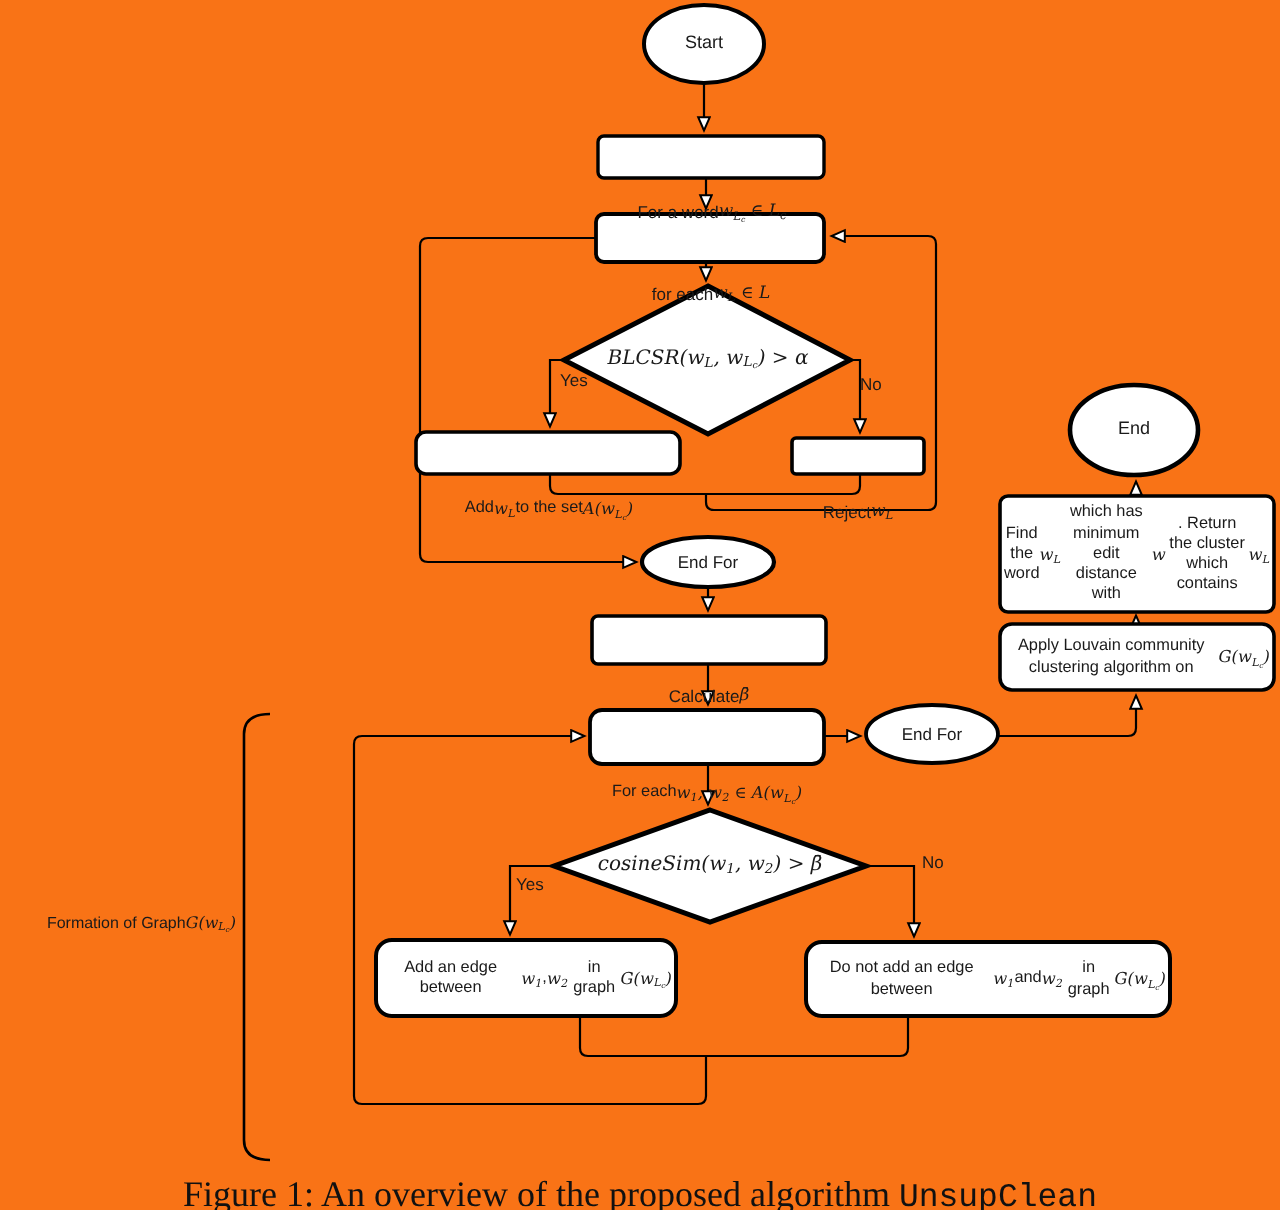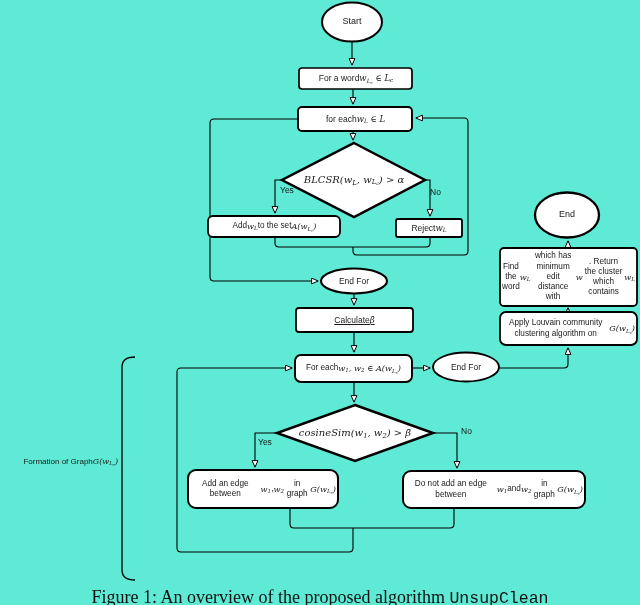--- a/index.html
+++ b/index.html
@@ -1,21 +1,21 @@
 <!DOCTYPE html>
 <html><head>
 <meta charset="utf-8">
 <style>
   html,body{margin:0;padding:0;background:#fff;}
-  #fig{position:relative;width:640px;height:605px;background:#5eead4;overflow:hidden;
+  #fig{position:relative;width:640px;height:605px;background:#f97316;overflow:hidden;
        font-family:"Liberation Sans",sans-serif;color:#111;}
   #wires{position:absolute;left:0;top:0;width:640px;height:605px;}
   .lbl{position:absolute;display:flex;align-items:center;justify-content:center;
        text-align:center;color:#1a1a1a;line-height:1.25;}
-  .nowrap{white-space:nowrap;}
+  .nowrap{white-space:nowrap;margin-top:28px;}
   .s{font-size:8.5px;}
   .xs{font-size:8.2px;}
   .math{font-size:10px;}
   i.m{font-family:"DejaVu Serif",serif;font-style:italic;}
   sub{font-size:0.68em;vertical-align:-0.25em;line-height:0;}
   .branch{justify-content:flex-start;text-align:center;font-size:8.5px;}
   #t-brace{justify-content:flex-end;text-align:right;font-size:8px;white-space:nowrap;}
   #caption{position:absolute;left:0;top:587px;width:640px;text-align:center;
            font-family:"Liberation Serif",serif;font-size:18px;color:#111;white-space:nowrap;}
   #caption .mono{font-family:"Liberation Mono",monospace;font-size:16.5px;}
@@ -76,21 +76,21 @@
 
   <div class="lbl" id="t-start" style="left:322px;top:12px;width:60px;height:20px;font-size:9px;">Start</div>
   <div class="lbl s nowrap" style="left:300px;top:68px;width:112px;height:21px;">For a word <i class="m">w<sub>L<sub>c</sub></sub> ∈ L<sub>c</sub></i></div>
   <div class="lbl s nowrap" style="left:299px;top:107px;width:113px;height:24px;">for each <i class="m">w<sub>L</sub> ∈ L</i></div>
   <div class="lbl math" style="left:282px;top:145px;width:144px;height:70px;">
       <i class="m">BLCSR(w<sub>L</sub>, w<sub>L<sub>c</sub></sub>) &gt; α</i>
     </div>
   <div class="lbl xs nowrap" style="left:209px;top:216px;width:131px;height:21px;">Add <i class="m">w<sub>L</sub></i> to the set <i class="m">A(w<sub>L<sub>c</sub></sub>)</i></div>
   <div class="lbl s nowrap" style="left:396px;top:219px;width:66px;height:18px;">Reject <i class="m">w<sub>L</sub></i></div>
   <div class="lbl s" style="left:321px;top:269px;width:66px;height:25px;">End For</div>
-  <div class="lbl s nowrap" style="left:296px;top:308px;width:117px;height:24px;text-decoration:underline;">Calculate <i class="m">β̄</i></div>
+  <div class="lbl s nowrap" style="left:296px;top:308px;width:117px;height:24px;">Calculate <i class="m">β̄</i></div>
   <div class="lbl xs nowrap" style="left:295px;top:355px;width:117px;height:27px;">For each <i class="m">w<sub>1</sub>, w<sub>2</sub> ∈ A(w<sub>L<sub>c</sub></sub>)</i></div>
   <div class="lbl s" style="left:433px;top:353px;width:66px;height:29px;">End For</div>
   <div class="lbl math" style="left:277px;top:407px;width:156px;height:52px;">
       <i class="m">cosineSim(w<sub>1</sub>, w<sub>2</sub>) &gt; β̄</i>
     </div>
   <div class="lbl xs" style="left:190px;top:472px;width:146px;height:34px;">Add an edge between <i class="m">w<sub>1</sub></i> , <i class="m">w<sub>2</sub></i> in graph <i class="m">G(w<sub>L<sub>c</sub></sub>)</i></div>
   <div class="lbl xs" style="left:405px;top:473px;width:178px;height:33px;justify-content:space-between;">Do not add an edge between <i class="m">w<sub>1</sub></i> and <i class="m">w<sub>2</sub></i> in graph <i class="m">G(w<sub>L<sub>c</sub></sub>)</i></div>
   <div class="lbl xs" style="left:502px;top:312px;width:133px;height:33px;">Apply Louvain community clustering algorithm on <i class="m">G(w<sub>L<sub>c</sub></sub>)</i></div>
   <div class="lbl xs" style="left:502px;top:249px;width:133px;height:56px;">Find the word <i class="m">w<sub>L</sub></i> which has minimum edit distance with <i class="m">w</i>. Return the cluster which contains <i class="m">w<sub>L</sub></i></div>
   <div class="lbl" style="left:535px;top:193px;width:64px;height:44px;font-size:9px;">End</div>

